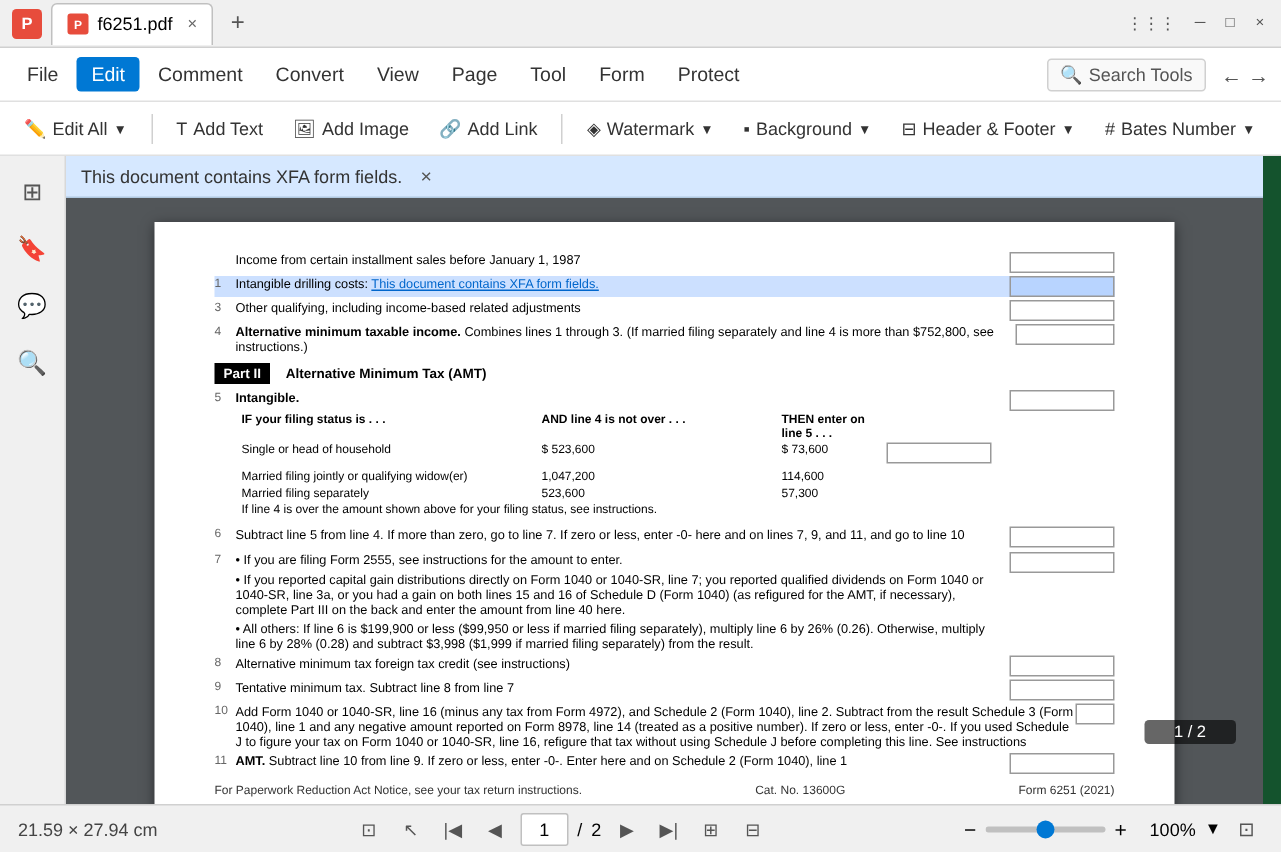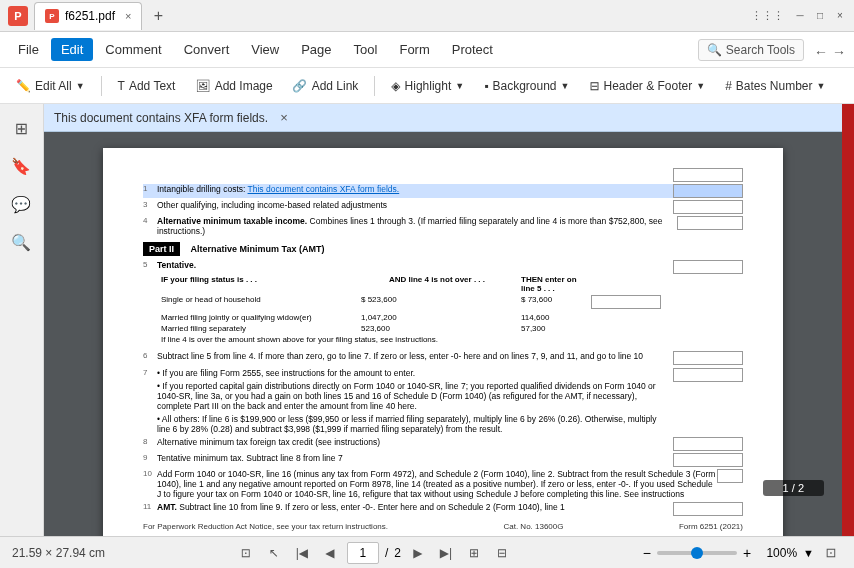--- a/index.html
+++ b/index.html
@@ -172,21 +172,21 @@
       color: #555;
     }
 
     
     .main {
       position: absolute;
       left: 44px;
       top: 104px;
       right: 0;
       bottom: 32px;
-      background: #b91c1c;
+      background: #14532d;
       overflow: hidden;
     }
 
     
     .xfa-bar {
       position: absolute;
       top: 0;
       left: 0;
       right: 12px;
       height: 28px;
@@ -416,21 +416,21 @@
     <span>🖼</span>
     <span>Add Image</span>
   </div>
   <div class="toolbar-btn">
     <span>🔗</span>
     <span>Add Link</span>
   </div>
   <div class="toolbar-sep"></div>
   <div class="toolbar-btn">
     <span>◈</span>
-    <span>Highlight</span>
+    <span>Watermark</span>
     <span style="font-size:9px;">▼</span>
   </div>
   <div class="toolbar-btn">
     <span>▪</span>
     <span>Background</span>
     <span style="font-size:9px;">▼</span>
   </div>
   <div class="toolbar-btn">
     <span>⊟</span>
     <span>Header &amp; Footer</span>
@@ -457,20 +457,21 @@
   <div class="xfa-bar">
     <span>This document contains XFA form fields.</span>
     <span class="xfa-close">×</span>
   </div>
 
   <div class="pdf-container">
     <div class="pdf-page">
 
       <div style="display:flex;margin-bottom:2px;">
         <span style="color:#666;font-size:8px;min-width:14px;"></span>
+        <span style="font-size:8.5px;">Income from certain installment sales before January 1, 1987</span>
         <span style="margin-left:auto;border:1px solid #999;width:70px;height:14px;display:inline-block;"></span>
       </div>
       <div style="display:flex;margin-bottom:2px;background:#cce0ff;">
         <span style="color:#666;font-size:8px;min-width:14px;">1</span>
         <span style="font-size:8.5px;">Intangible drilling costs: <span style="color:#0066cc;text-decoration:underline;">This document contains XFA form fields.</span></span>
         <span style="margin-left:auto;border:1px solid #999;width:70px;height:14px;display:inline-block;background:#b8d4ff;"></span>
       </div>
       <div style="display:flex;margin-bottom:2px;">
         <span style="color:#666;font-size:8px;min-width:14px;">3</span>
         <span style="font-size:8.5px;">Other qualifying, including income-based related adjustments</span>
@@ -483,26 +484,26 @@
       </div>
 
       <div style="margin:6px 0 4px 0;">
         <span class="part-header">Part II</span>
         <span class="section-title">Alternative Minimum Tax (AMT)</span>
       </div>
 
       <div style="display:flex;margin-bottom:2px;">
         <span style="color:#666;font-size:8px;min-width:14px;">5</span>
         <div style="flex:1;">
-          <div style="font-weight:bold;font-size:8.5px;margin-bottom:3px;">Tentative.</div>
+          <div style="font-weight:bold;font-size:8.5px;margin-bottom:3px;">Intangible.</div>
           <table class="table-grid">
             <tbody>
                 <tr>
               <td style="font-weight:bold;font-size:8px;width:200px;">IF your filing status is . . .</td>
-              <td style="font-weight:bold;font-size:8px;width:160px;text-align:center;">AND line 4 is not over . . .</td>
+              <td style="font-weight:bold;font-size:8px;width:160px;">AND line 4 is not over . . .</td>
               <td style="font-weight:bold;font-size:8px;">THEN enter on line 5 . . .</td>
             </tr>
             <tr>
               <td>Single or head of household</td>
               <td>$ 523,600</td>
               <td>$ 73,600</td>
               <td><span style="border:1px solid #999;width:70px;height:14px;display:inline-block;"></span></td>
             </tr>
             <tr>
               <td>Married filing jointly or qualifying widow(er)</td>

